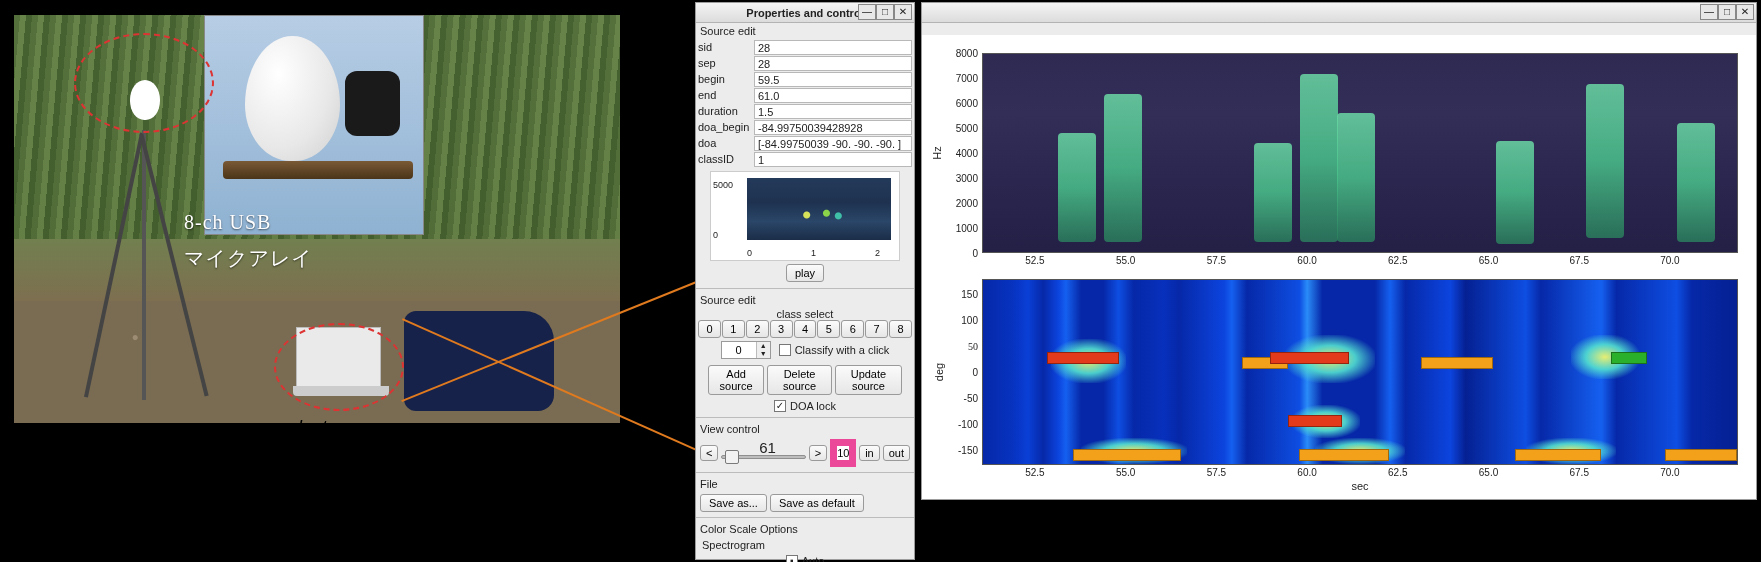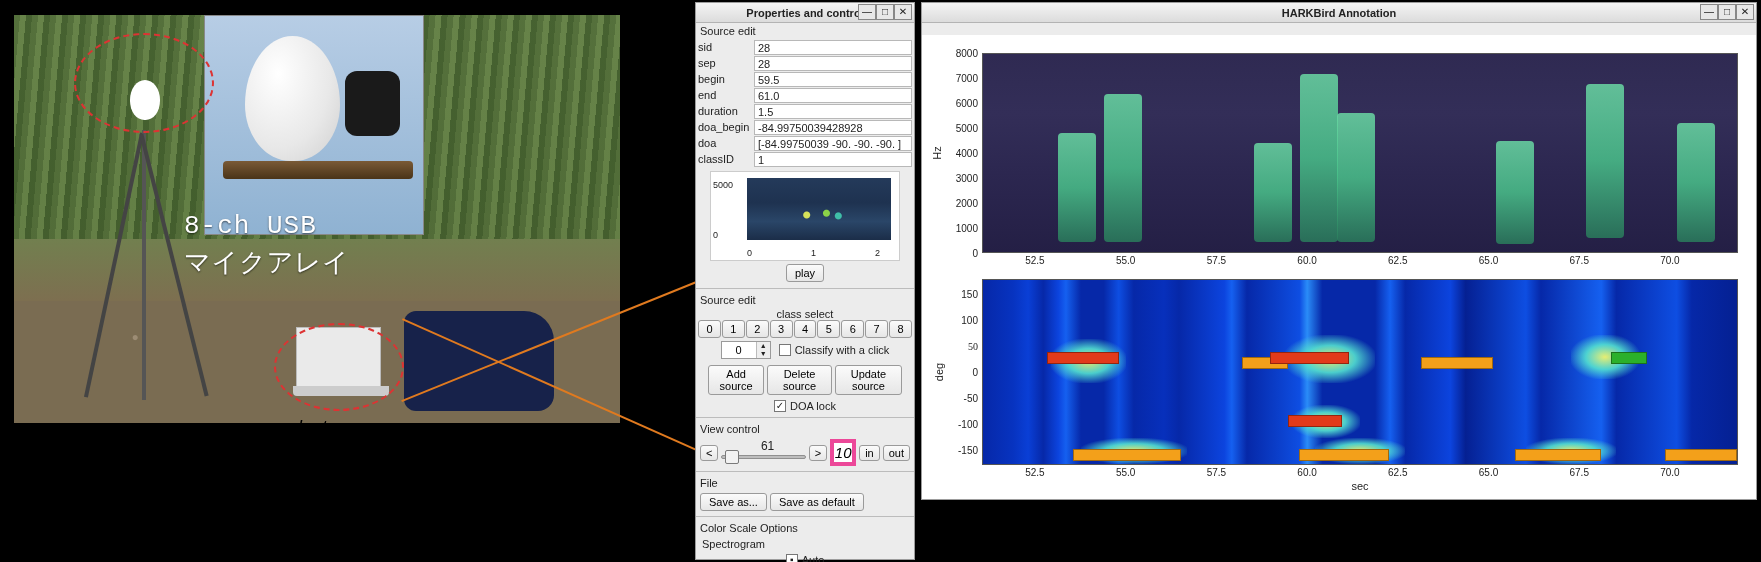--- a/index.html
+++ b/index.html
@@ -65,23 +65,23 @@
   }
   .inset .mount {
     position:absolute; left:140px; top:55px; width:55px; height:65px;
     background:#1a1a1a; border-radius:12px;
   }
   .inset .board {
     position:absolute; left:18px; top:145px; width:190px; height:18px;
     background:linear-gradient(#7a5a36,#4a3418); border-radius:4px;
   }
   .photo-label {
-    position:absolute; color:#fff; font-size:26px; letter-spacing:1px;
+    position:absolute; color:#fff; font-size:20px; letter-spacing:1px;
     text-shadow:0 1px 2px rgba(0,0,0,.6);
-    font-family: Liberation Mono, monospace;
+    font-family: Liberation Serif, serif;
   }
   .label1 { left:170px; top:196px; }
   .label2 { left:170px; top:230px; }
   .laptop-shape {
     position:absolute; left:282px; top:312px; width:85px; height:60px;
     background:#eaeaea; border:1px solid #bbb;
   }
   .laptop-shape::after {
     content:""; position:absolute; left:-4px; bottom:-10px; width:96px; height:10px; background:#ccc;
     border-radius:0 0 4px 4px;
@@ -173,22 +173,22 @@
   .spin .arrows div { flex:1; font-size:7px; text-align:center; line-height:7px; background:#eee;}
   .chk-row { display:flex; align-items:center; justify-content:center; gap:4px; padding:2px 0;}
   .chk {
     width:12px; height:12px; border:1px solid #777; background:#fff; display:inline-flex;
     align-items:center; justify-content:center; font-size:10px; line-height:1;
   }
   .view-row { display:flex; align-items:center; gap:3px; padding:2px 4px;}
   .slider-wrap { flex:1; position:relative; height:24px;}
   .slider-track { position:absolute; left:0; right:0; top:14px; height:4px; background:#bdbdbd; border:1px solid #8f8f8f; border-radius:2px;}
   .slider-handle { position:absolute; top:9px; width:14px; height:14px; background:#f2f2f2; border:1px solid #7a7a7a; border-radius:2px;}
-  .slider-val { position:absolute; left:8px; right:0; top:-2px; text-align:center; font-size:12px;}
-  .num-in { width:26px; border:4px solid #ec4899; background:#fff; text-align:center; font-size:15px; padding:1px 0;font-style:italic;}
+  .slider-val { position:absolute; left:8px; right:0; top:-2px; text-align:center; font-size:15px;}
+  .num-in { width:26px; border:7px solid #ec4899; background:#fff; text-align:center; font-size:11px; padding:1px 0;}
   .subhead { padding:2px 6px; }
   
   .annot { left:921px; top:2px; width:836px; height:498px; background:#ececec; }
   .annot .body { position:absolute; left:0; top:20px; right:0; bottom:0; background:#fff;margin-top:12px;}
   .chart {
     position:absolute; left:60px; right:18px;
   }
   .chart.spec { top:18px; height:200px; }
   .chart.music { top:244px; height:186px; }
   .chart .plotarea {
@@ -395,21 +395,20 @@
   <div class="subhead">Spectrogram</div>
   <div class="chk-row">
     <span class="chk">▪</span>
     <span>Auto</span>
   </div>
 
 </div>
 
 <div class="panel annot">
   <div class="titlebar">
-    <div class="title">HARKBird Annotation</div>
     <div class="winbtns">
       <div class="winbtn">—</div>
       <div class="winbtn">□</div>
       <div class="winbtn">✕</div>
     </div>
   </div>
   <div class="body">
 
     <div class="chart spec">
       <div class="ax-label-y">Hz</div>

